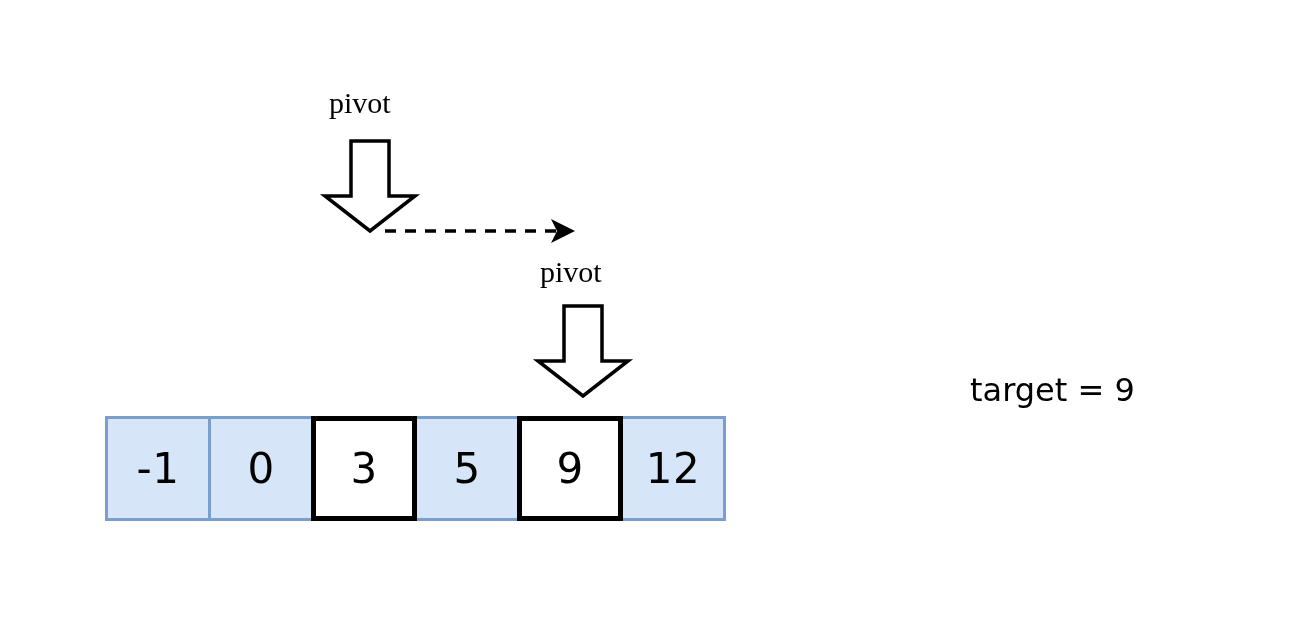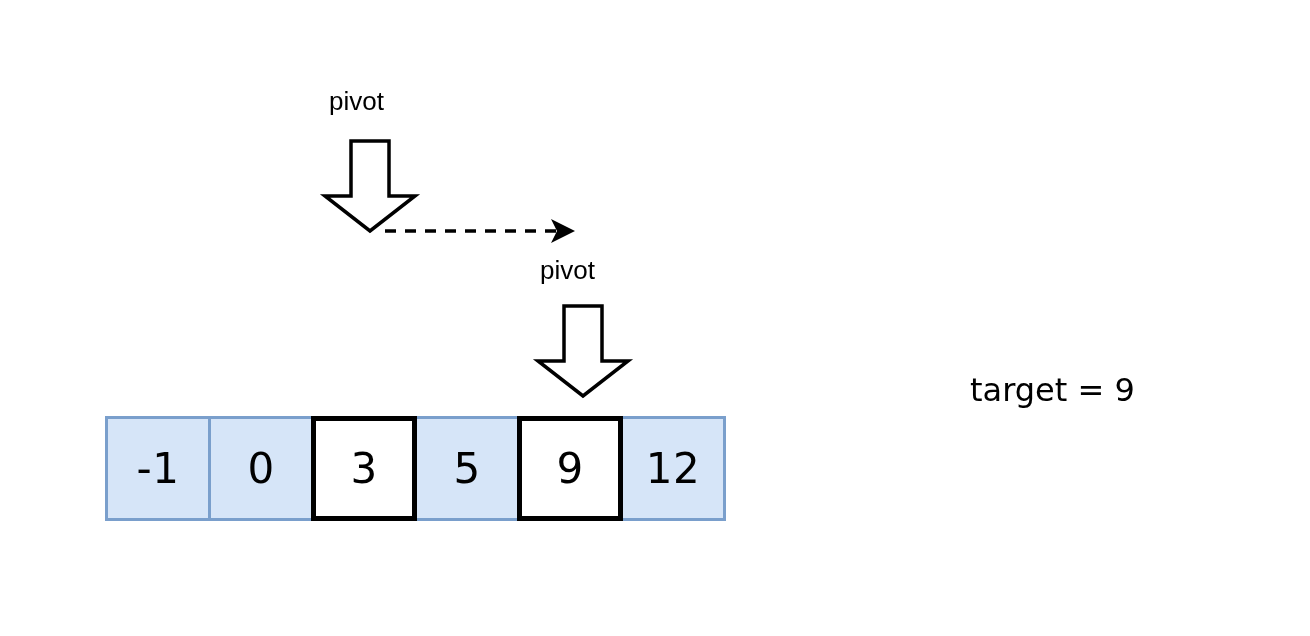--- a/index.html
+++ b/index.html
@@ -59,22 +59,22 @@
     font-size: 42px;
     color: #000000;
     line-height: 1;
     letter-spacing: 0.5px;
     user-select: none;
   }
 
   
   .pivot-label {
     position: absolute;
-    font-family: Liberation Sans, sans-serif;
-    font-size: 26px;
+    font-family: Liberation Serif, serif;
+    font-size: 30px;
     color: #000000;
     white-space: nowrap;
     line-height: 1;
     user-select: none;
   }
   #pivot-label-1 { left: 329px; top: 88px; }
   #pivot-label-2 { left: 540px; top: 257px; }
 
   
   #target-note {

